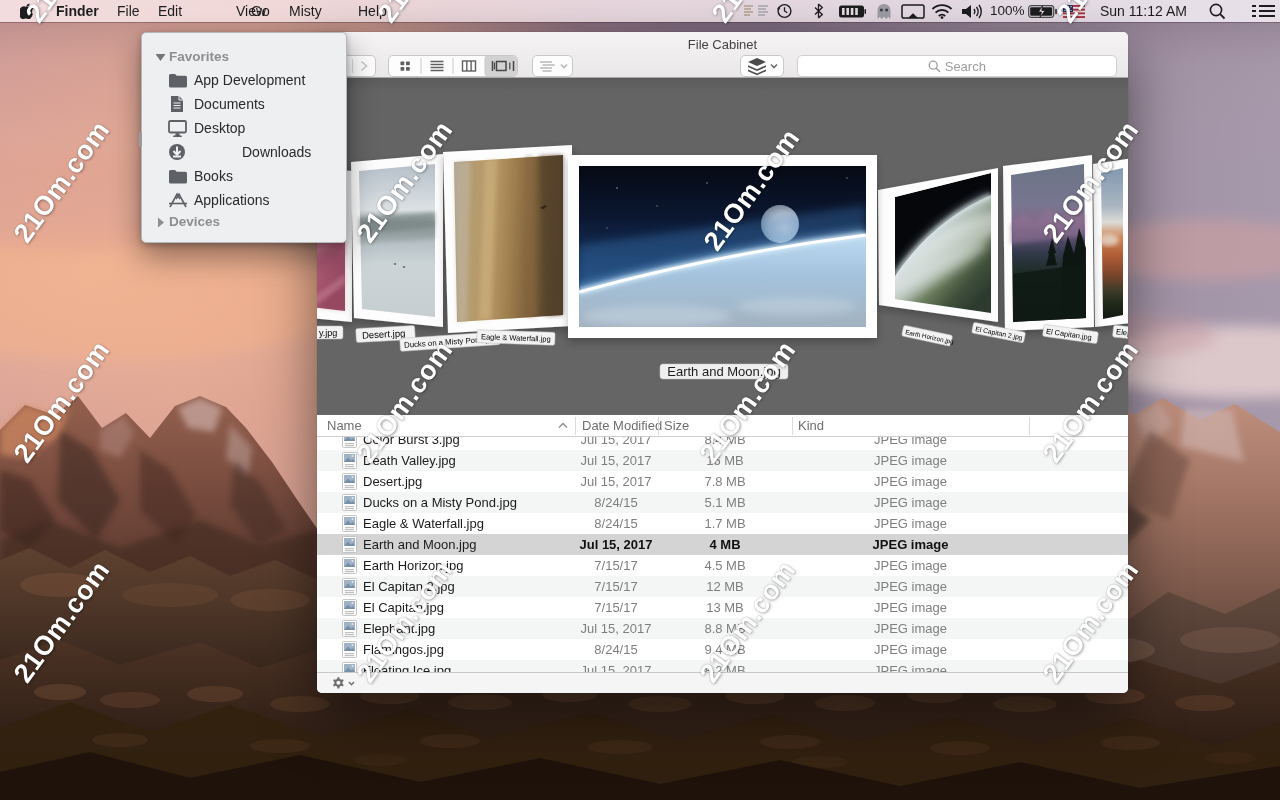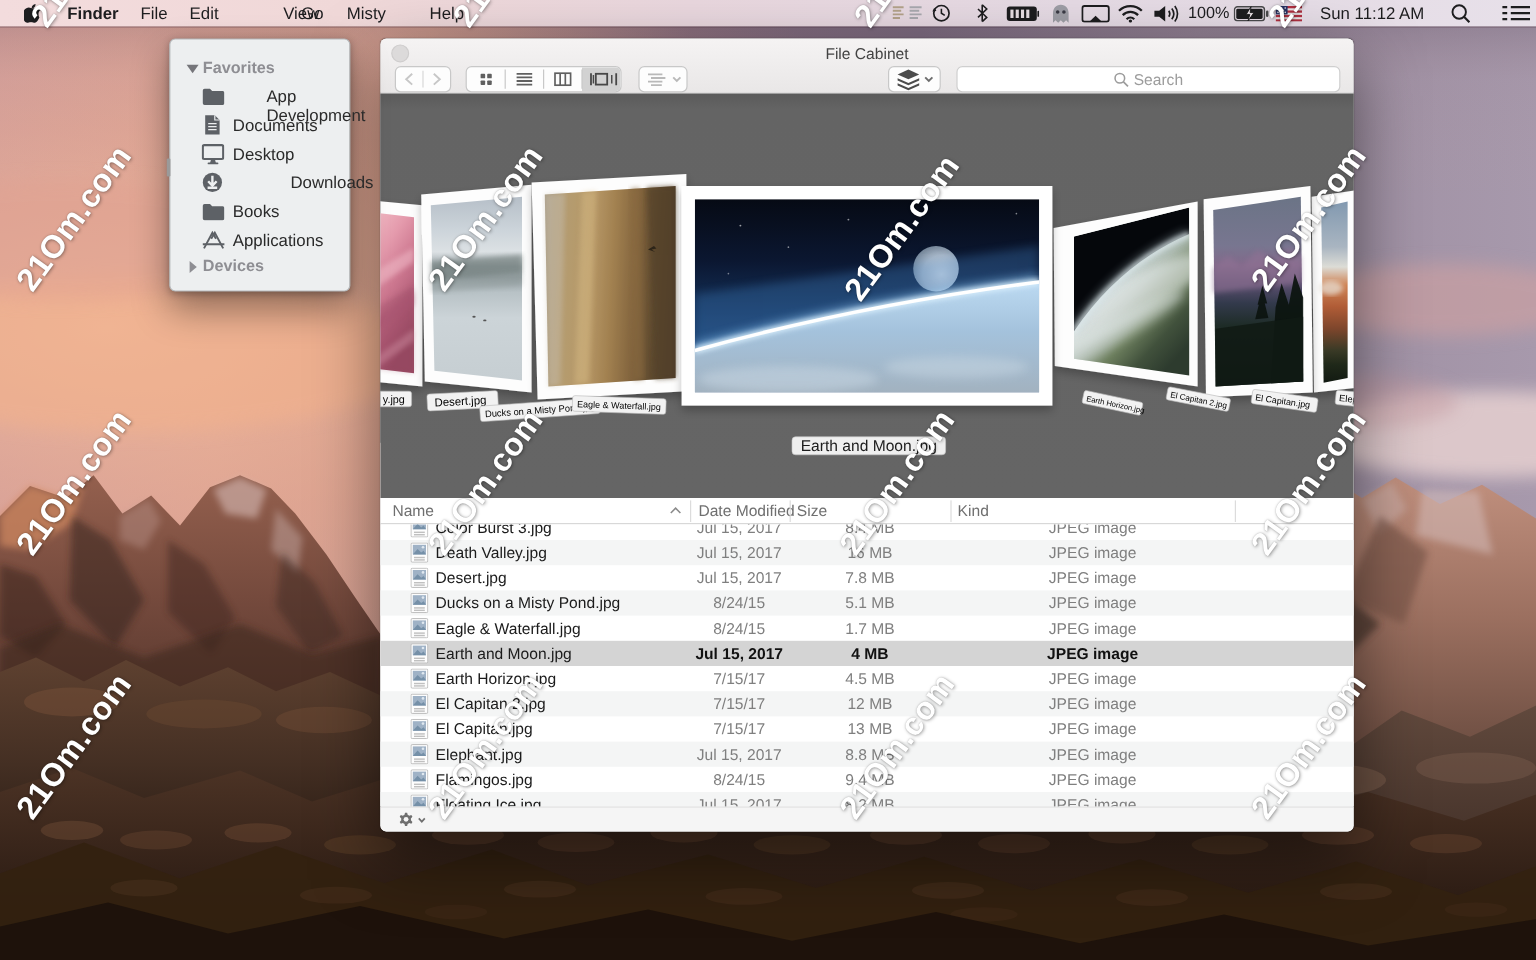--- a/index.html
+++ b/index.html
@@ -22,21 +22,21 @@
 #lhead{position:absolute;left:0;top:383px;width:811px;height:22px;background:#fff;border-bottom:1px solid #cfcfcf;box-sizing:border-box;font-size:13px;color:#6f6f6f;}
 #lrows{position:absolute;left:0;top:405px;width:811px;height:235px;background:#fff;overflow:hidden;font-size:13px;}
 .row{position:absolute;left:0;width:811px;height:21px;}
 .row .nm{position:absolute;left:46px;top:3px;color:#1b1b1b;}
 .row .dt{position:absolute;left:218px;width:162px;top:3px;text-align:center;color:#7f7f7f;}
 .row .sz{position:absolute;left:341px;width:134px;top:3px;text-align:center;color:#7f7f7f;}
 .row .kd{position:absolute;left:475px;width:237px;top:3px;text-align:center;color:#7f7f7f;}
 .row svg{position:absolute;left:25px;top:2px;}
 #statusbar{position:absolute;left:0;top:640px;width:811px;height:21px;background:#f5f5f5;border-top:1px solid #c9c9c9;border-radius:0 0 5px 5px;box-sizing:border-box;}
 
-#panel{position:absolute;left:141px;top:32px;width:151px;height:211px;background:#edeff0;border:1px solid #b5b8ba;border-radius:5px;
+#panel{position:absolute;left:141px;top:32px;width:206px;height:211px;background:#edeff0;border:1px solid #b5b8ba;border-radius:5px;
  box-shadow:0 14px 30px rgba(0,0,0,.4),0 2px 6px rgba(0,0,0,.25);box-sizing:border-box;}
 .phead{position:absolute;left:27px;font-size:13.5px;font-weight:bold;color:#8e8e93;}
 .pitem{position:absolute;left:52px;font-size:14px;color:#2a2a2a;}
 .picon{position:absolute;left:26px;}
 
 .wm{position:absolute;font-size:27px;font-weight:bold;color:#fff;white-space:nowrap;
  transform:translate(-50%,-50%) rotate(-54deg);text-shadow:0 1px 3px rgba(0,0,0,.38),0 0 1px rgba(0,0,0,.25);letter-spacing:0.5px;z-index:60;}
 </style></head>
 <body>
 <div id="stage">
@@ -730,21 +730,21 @@
   </div>
 </div>
 <div id="panel">
   <svg class="picon" style="left:13px;top:19px;" width="11" height="10" viewBox="0 0 11 10">
         <path d="M0.5,2 L10.5,2 L5.5,9 Z" fill="#75757a"></path>
       </svg>
   <div class="phead" style="top:16px;">Favorites</div>
   <svg class="picon" style="top:40px;" width="19" height="15" viewBox="0 0 19 15">
         <path d="M1,2.5 a1.5,1.5 0 0 1 1.5,-1.5 L7,1 L8.8,2.8 L17.5,2.8 a1.5,1.5 0 0 1 1.5,1.5 L19,13 a1.5,1.5 0 0 1 -1.5,1.5 L2.5,14.5 A1.5,1.5 0 0 1 1,13 Z" fill="#5d6166"></path>
       </svg>
-  <div class="pitem" style="top:39px;margin-left:28px;">App Development</div>
+  <div class="pitem" style="top:39px;">App Development</div>
   <svg class="picon" style="left:28px;top:62px;" width="14" height="18" viewBox="0 0 14 18">
         <path d="M1,1 L9,1 L13,5 L13,17 L1,17 Z" fill="#5d6166"></path>
         <path d="M9,1 L9,5 L13,5" fill="none" stroke="#edeff0" stroke-width="1"></path>
         <g stroke="#edeff0" stroke-width="1.2">
           <path d="M3.5,8h7M3.5,10.5h7M3.5,13h7"></path>
         </g>
       </svg>
   <div class="pitem" style="top:63px;">Documents</div>
   <svg class="picon" style="top:87px;" width="19" height="17" viewBox="0 0 19 17">
         <rect x="1" y="1" width="17" height="11.5" rx="1.2" fill="none" stroke="#5d6166" stroke-width="1.8"></rect>

